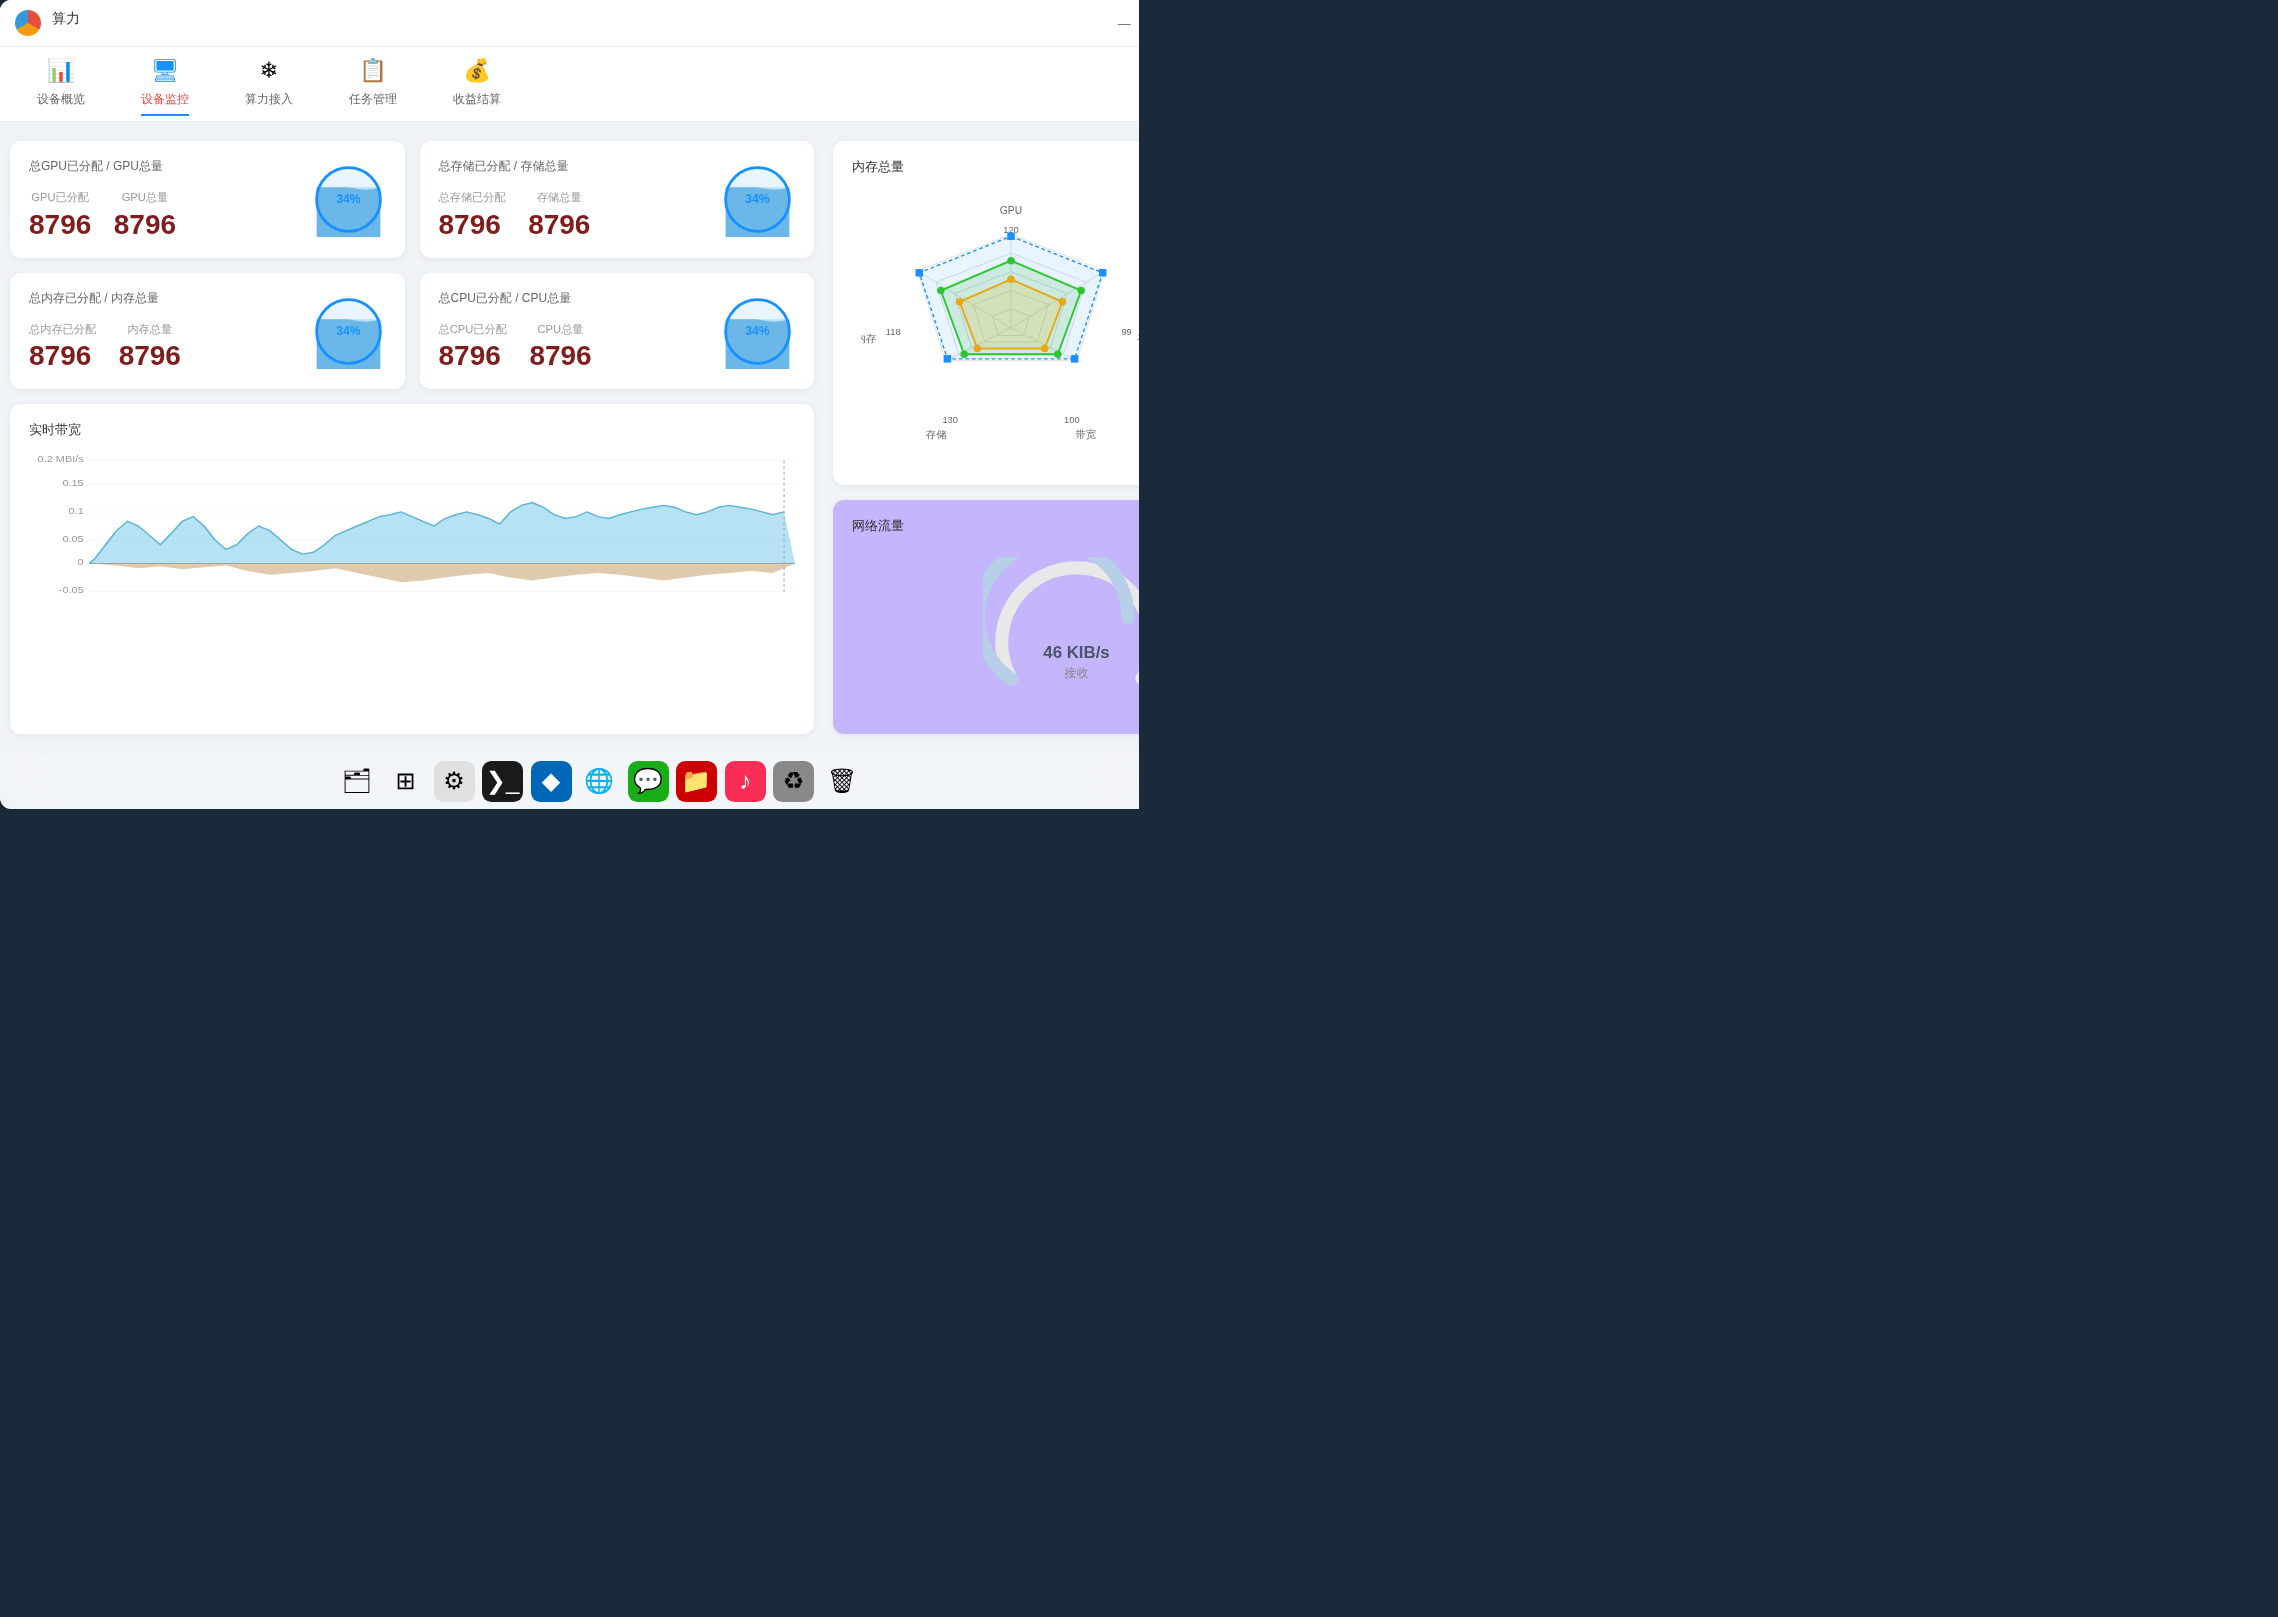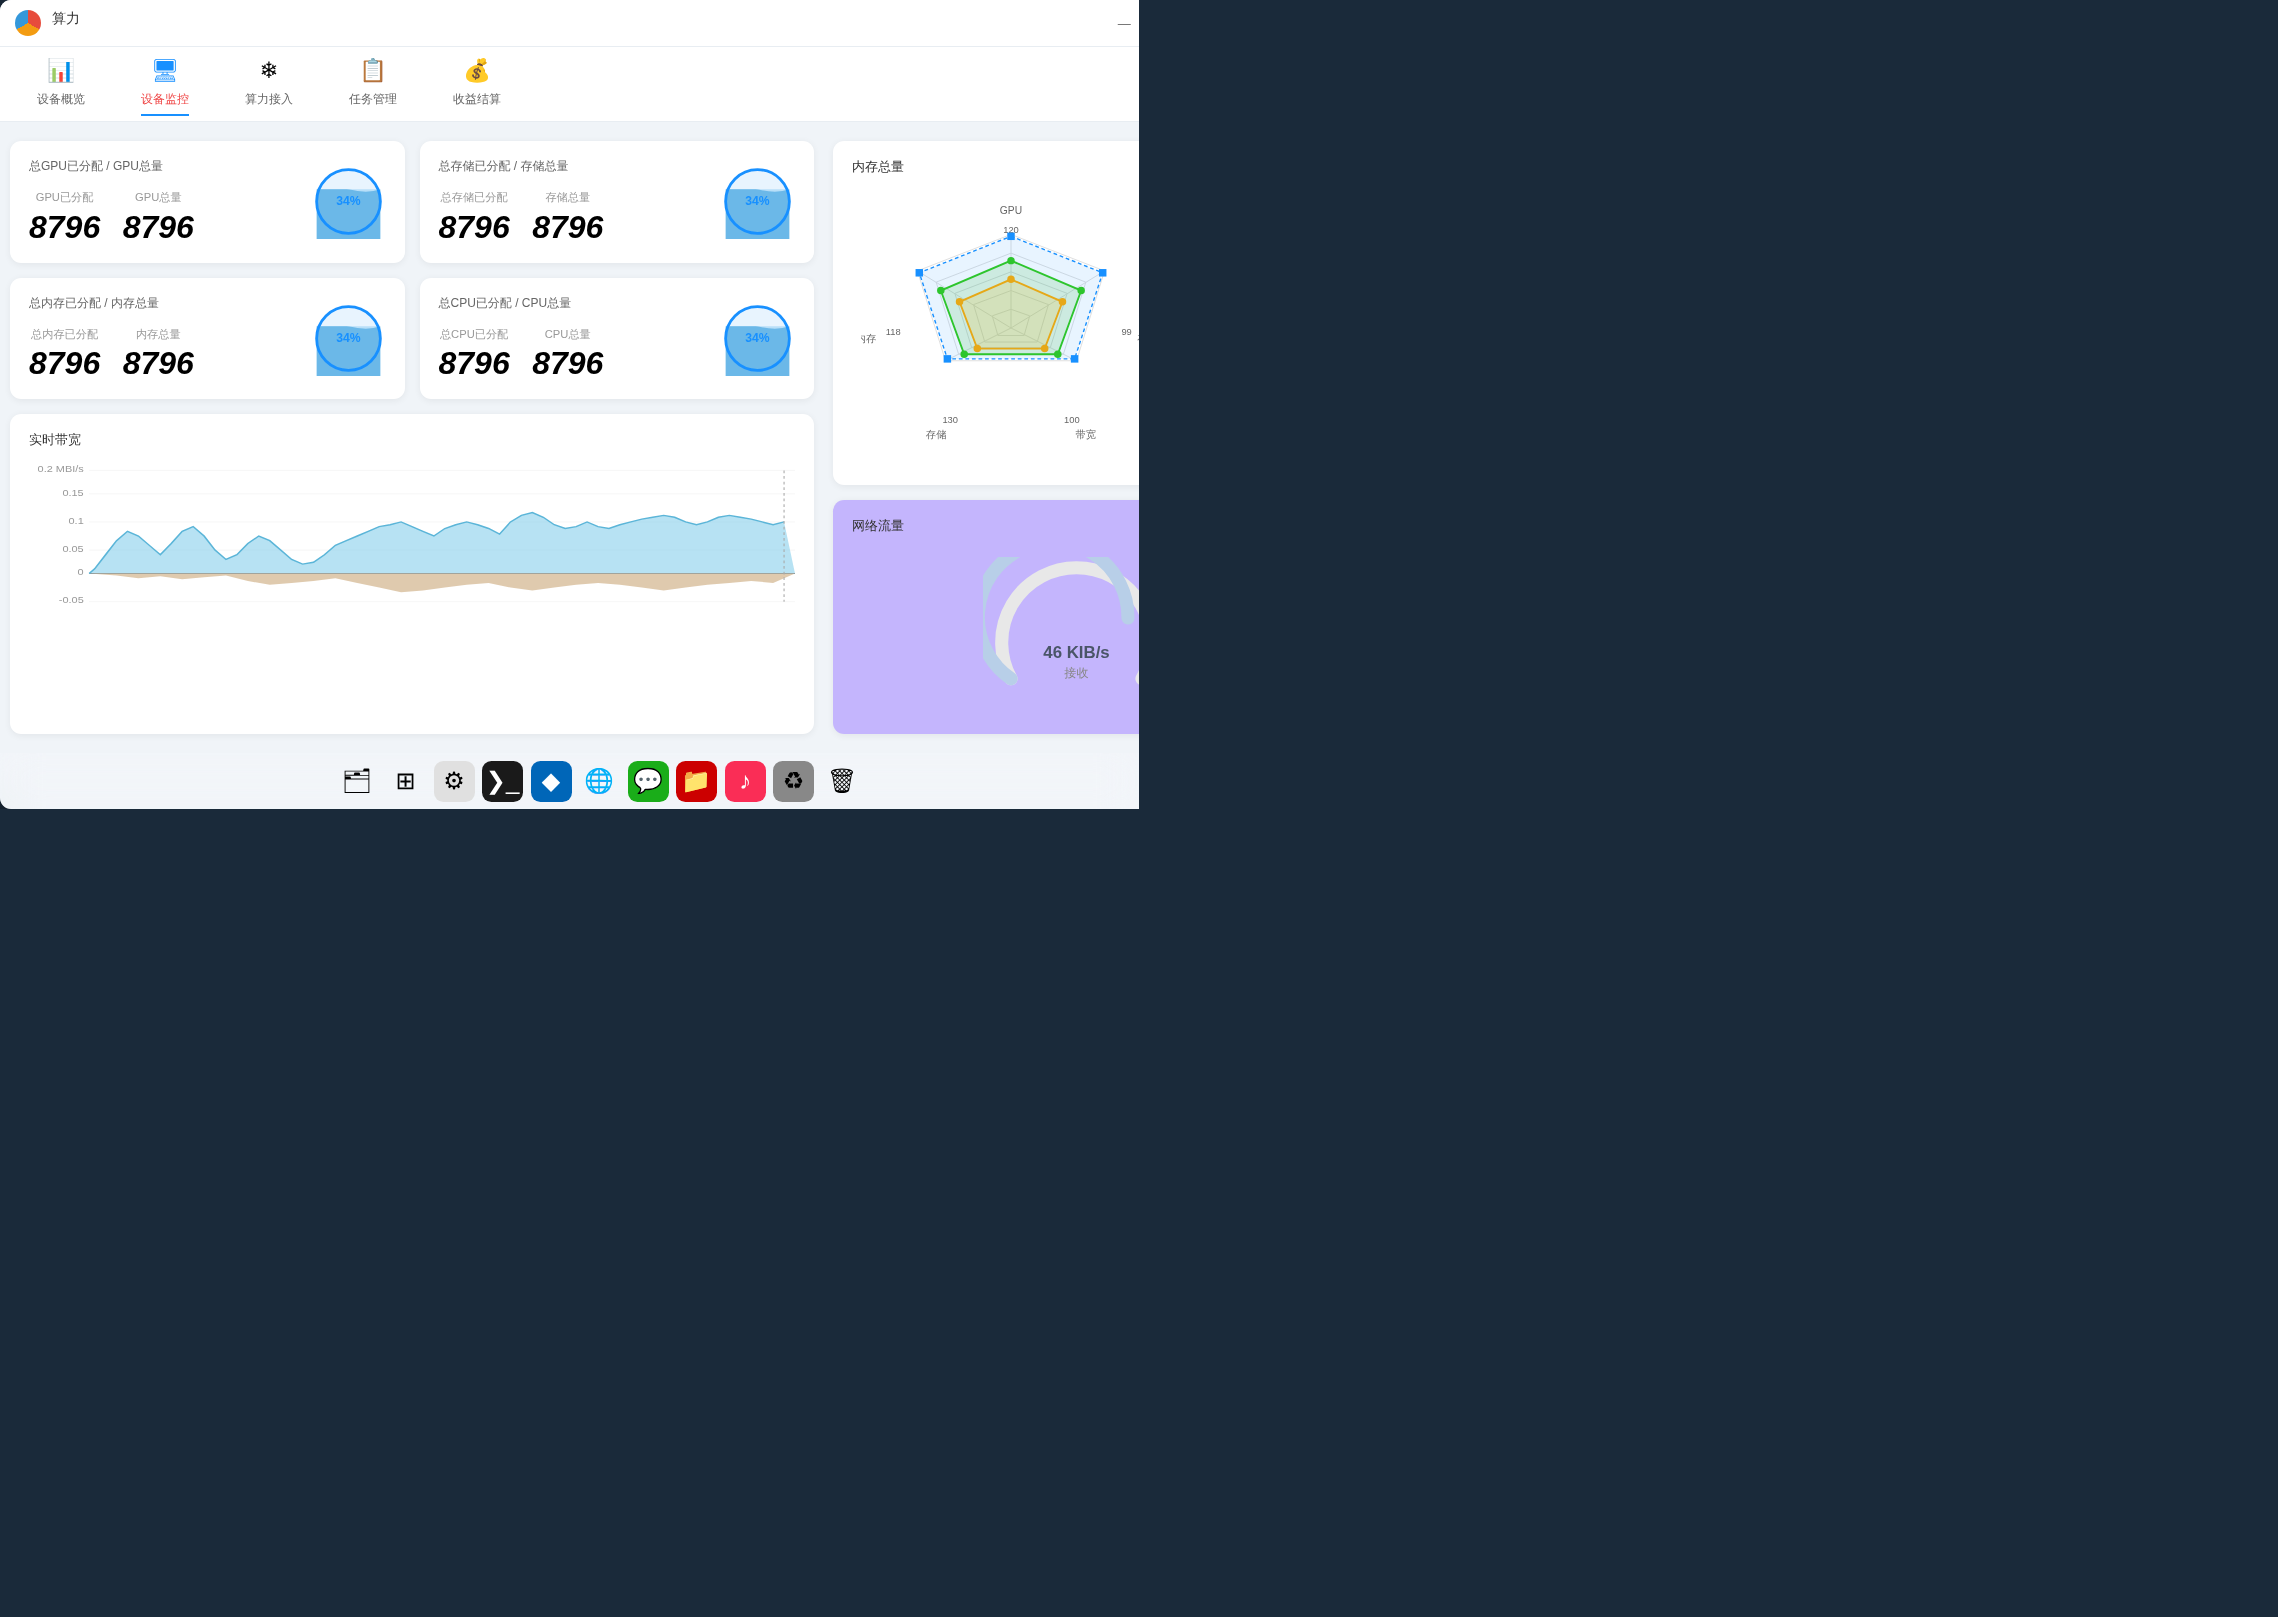--- a/index.html
+++ b/index.html
@@ -180,24 +180,23 @@
       display: flex;
       flex-direction: column;
       gap: 3.7px;
     }
     .metric-value-label {
       font-size: 11.2px;
       color: #999;
       text-align: center;
     }
     .metric-value-num {
-      font-size: 32px;
+      font-size: 28px;
       font-weight: 600;
-      color: #000000;
-      font-style: italic;
+      color: #7f1d1d;
     }
 
     
     .circular-gauge {
       width: 75px;
       height: 75px;
       position: relative;
     }
     .gauge-svg {
       width: 75px;

